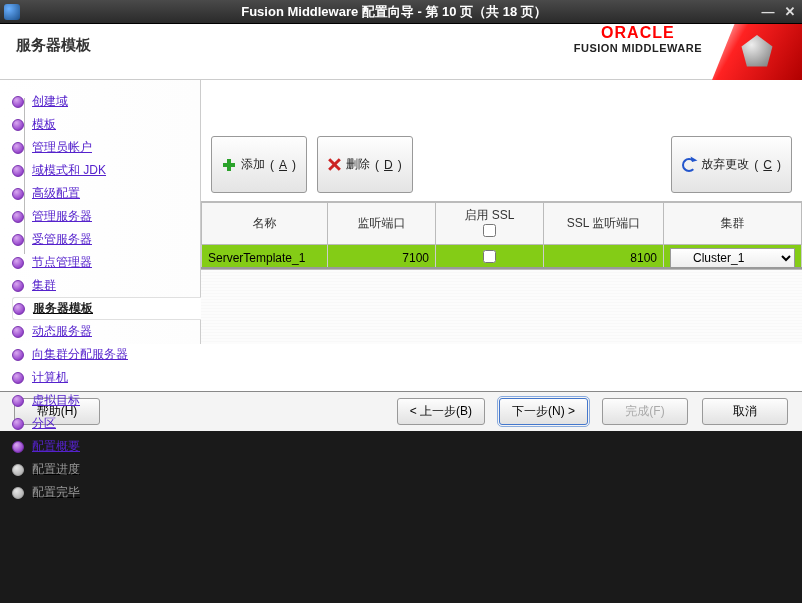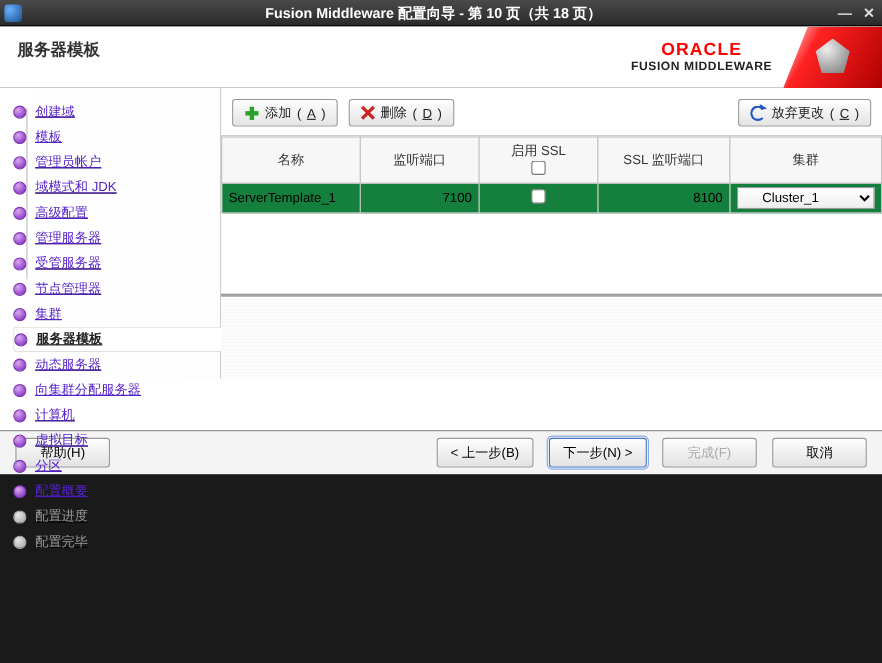--- a/index.html
+++ b/index.html
@@ -60,21 +60,20 @@
     font-weight: bold;
     color: #333;
     padding-top: 4px;
   }
   .header .logo-area {
     position: absolute;
     right: 0;
     top: 0;
     height: 56px;
     display: flex;
-    align-items: center;
   }
   .oracle-logo { text-align: center; padding-right: 10px; }
   .oracle-txt {
     color: #ff0000;
     font-weight: bold;
     font-size: 16px;
     letter-spacing: 1px;
     font-family: Arial, sans-serif;
   }
   .oracle-sub {
@@ -177,27 +176,28 @@
     padding: 10px 10px 8px 10px;
     display: flex;
     gap: 10px;
     border-bottom: 1px solid #bbb;
   }
   .toolbar .spacer { flex: 1; }
   .btn {
     display: inline-flex;
     align-items: center;
     gap: 5px;
-    padding: 3px 10px;
+    padding: 19px 10px;
     border: 1px solid #999;
     border-radius: 3px;
     background: linear-gradient(#fefefe, #e4e4e4);
     cursor: pointer;
     font-size: 12px;
     color: #222;
+    margin-top: 46px;
   }
   .btn .mnemonic { text-decoration: underline; }
   .icon-plus {
     width: 14px; height: 14px; position: relative;
   }
   .icon-plus::before, .icon-plus::after {
     content: ""; position: absolute; background: #2aa22a;
   }
   .icon-plus::before { left: 5px; top: 1px; width: 4px; height: 12px; }
   .icon-plus::after  { left: 1px; top: 5px; width: 12px; height: 4px; }
@@ -243,21 +243,21 @@
     padding: 4px 6px;
     font-weight: normal;
     color: #333;
     height: 40px;
     vertical-align: middle;
   }
   td {
     border: 1px solid #ccc;
     padding: 3px 6px;
     height: 22px;
-    background: #15803d;
+    background: #84cc16;
   }
   td.right { text-align: right; }
   td.center, th .chk-wrap { text-align: center; }
   input[type=checkbox] { width: 13px; height: 13px; }
   select.cell-select {
     width: 100%;
     border: 1px solid #999;
     background: linear-gradient(#fff, #eee);
     font-size: 12px;
     padding: 1px 18px;

